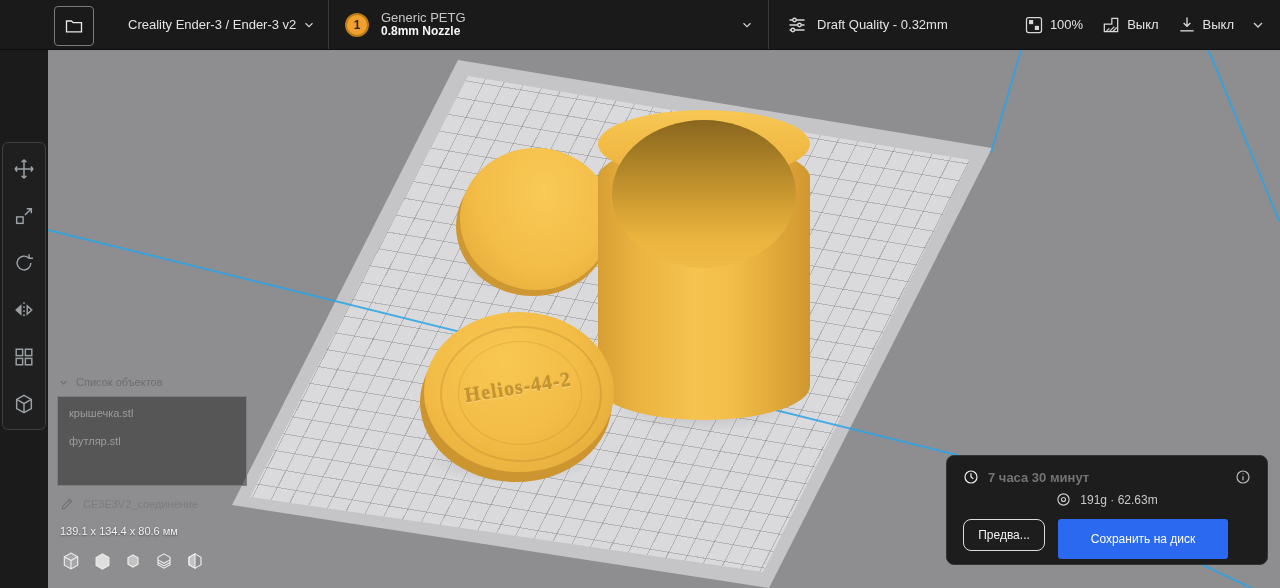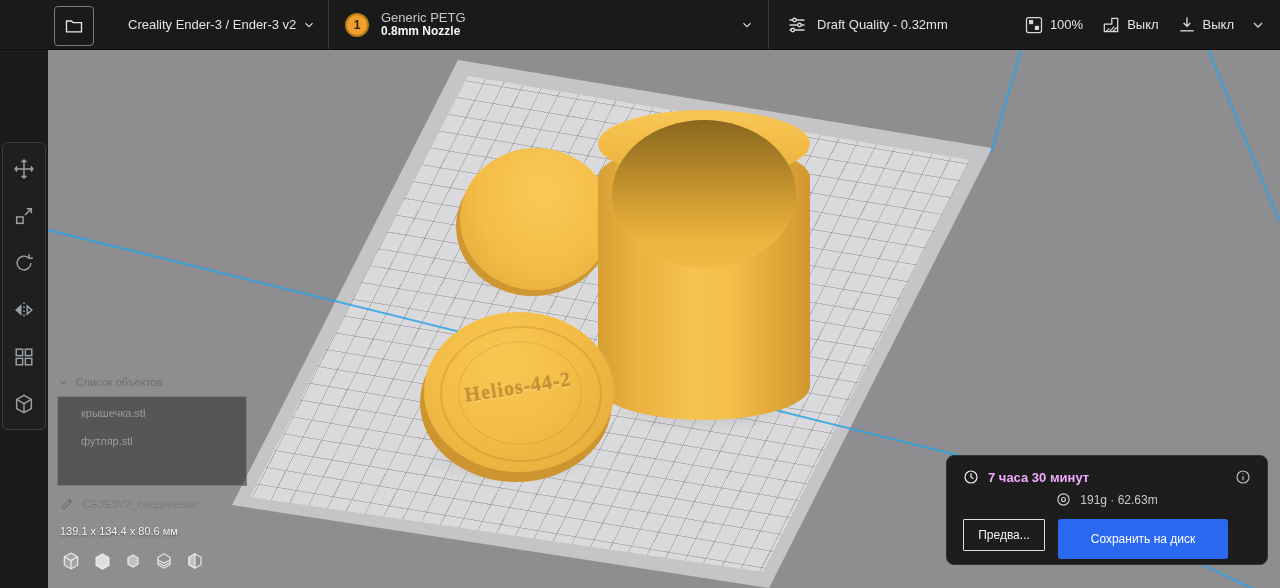--- a/index.html
+++ b/index.html
@@ -75,40 +75,40 @@
   .m-cap .label{position:absolute;left:0;top:64px;width:100%;text-align:center;
       transform:rotate(-9deg);font-family:"Liberation Serif","DejaVu Serif",serif;
       font-size:20px;font-weight:bold;letter-spacing:1px;color:#c6922e;
       text-shadow:0 1px 1px rgba(255,236,180,0.55), 0 -1px 1px rgba(140,95,20,0.45);}
 
   
   .objlist-header{position:absolute;left:58px;top:376px;display:flex;align-items:flex-end;gap:7px;
       z-index:22;color:#6e6e6e;cursor:pointer;}
   .objlist-title{font-size:11px;color:#6e6e6e;}
   .objlist-panel{position:absolute;left:57px;top:396px;width:190px;height:90px;z-index:22;
-      background:rgba(30,30,30,0.5);border:1px solid #7d7d7d;box-sizing:border-box;padding:2px 13px;}
+      background:rgba(30,30,30,0.5);border:1px solid #7d7d7d;box-sizing:border-box;padding:2px 1px;}
   .objlist-item{height:28px;line-height:28px;padding-left:10px;font-size:11px;color:#9c9c9c;cursor:pointer;
       white-space:nowrap;overflow:hidden;}
   .jobname{position:absolute;left:60px;top:497px;display:flex;align-items:center;gap:9px;z-index:22;
       color:#6f6f6f;cursor:pointer;}
   .jobname-text{font-size:11px;color:#7c7c7c;}
   .dims{position:absolute;left:60px;top:525px;font-size:11px;color:#f0f0f0;z-index:22;
       text-shadow:0 1px 2px rgba(0,0,0,0.45);}
   .viewbar{position:absolute;left:60px;top:548px;display:flex;gap:9px;z-index:22;}
   .view-btn{width:22px;height:26px;display:flex;align-items:center;justify-content:center;
       color:#ececec;cursor:pointer;}
 
   
   .out-panel{position:absolute;left:946px;top:455px;width:322px;height:110px;background:#1d1d1d;
       border:1px solid #353535;border-radius:8px;z-index:25;box-sizing:border-box;padding:13px 16px 12px;}
   .orow{display:flex;align-items:center;gap:9px;}
-  .time{font-size:13px;font-weight:bold;color:#f0abfc;}
+  .time{font-size:13px;font-weight:bold;color:#737373;}
   .usage{font-size:12px;color:#c9c9c9;}
   .row3{display:flex;gap:13px;margin-top:12px;}
-  .btn-preview{width:80px;height:30px;background:transparent;border:1px solid #dcdcdc;border-radius:1px;
+  .btn-preview{width:80px;height:30px;background:transparent;border:1px solid #dcdcdc;border-radius:8px;
       color:#f2f2f2;font-size:12px;display:flex;align-items:center;justify-content:center;cursor:pointer;
       white-space:nowrap;overflow:hidden;}
   .btn-save{width:170px;height:40px;background:#2b6af0;border:none;border-radius:3px;color:#fff;
       font-size:12px;display:flex;align-items:center;justify-content:center;cursor:pointer;}
 </style>
 </head>
 <body>
 
 <div class="stage">
 

